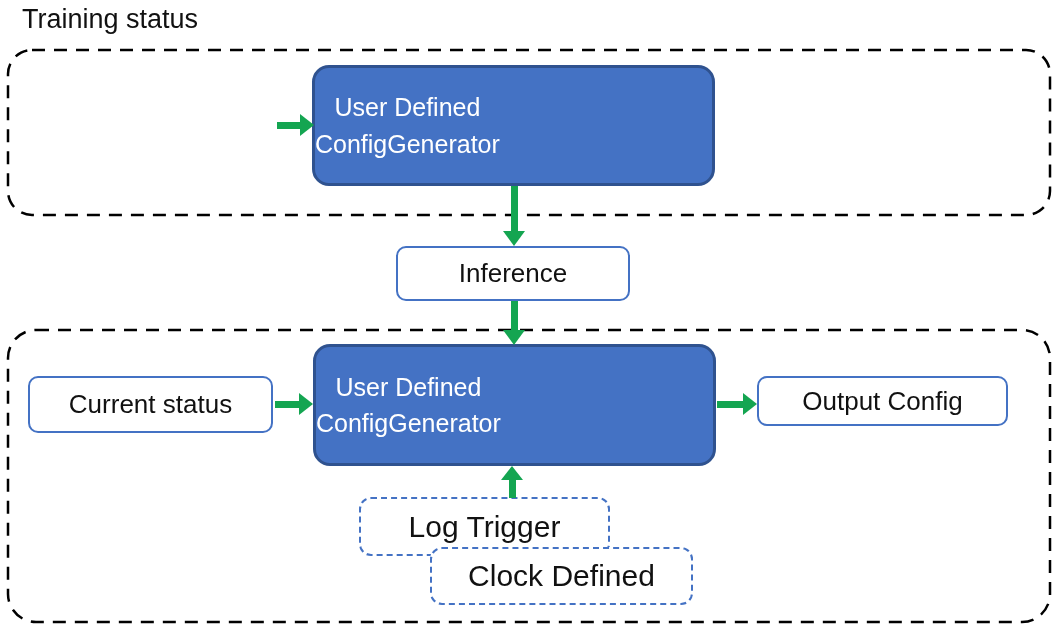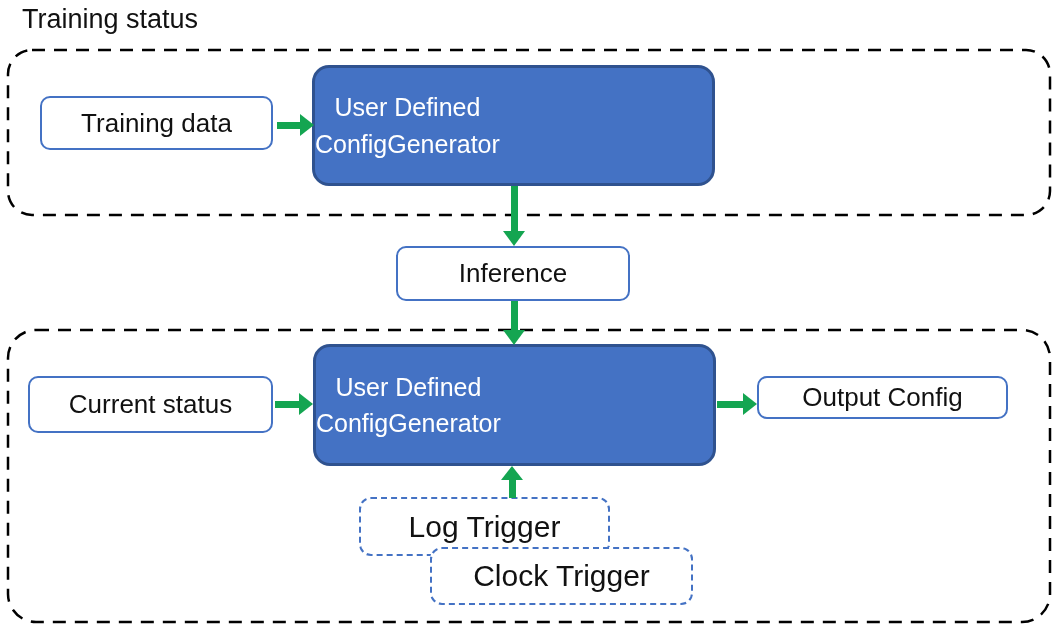--- a/index.html
+++ b/index.html
@@ -98,23 +98,20 @@
 <body>
 
 <div class="canvas">
 
   <div class="section-title" style="left:22px; top:4px;">Training status</div>
 
   <svg class="dashed-container" style="left:5px; top:47px;" width="1049" height="172">
     <rect x="3" y="3" width="1042" height="165" rx="24"></rect>
   </svg>
 
-  <div class="node-white" style="left:40px; top:96px; width:233px; height:54px;">
-    <span>Training data</span>
-  </div>
 
   <div class="arrow" style="left:277px; top:114px; width:37px; height:22px;">
     <i class="shaft" style="left:0; top:7.5px; width:24px; height:7px;"></i>
     <i class="head head-right" style="left:23px; top:0;"></i>
   </div>
 
   <div class="node-blue" style="left:312px; top:65px; width:403px; height:121px;">
     <span>User Defined
 ConfigGenerator</span>
   </div>
@@ -150,30 +147,30 @@
   <div class="node-blue" style="left:313px; top:344px; width:403px; height:122px;">
     <span>User Defined
 ConfigGenerator</span>
   </div>
 
   <div class="arrow" style="left:717px; top:393px; width:40px; height:22px;">
     <i class="shaft" style="left:0; top:7.5px; width:27px; height:7px;"></i>
     <i class="head head-right" style="left:26px; top:0;"></i>
   </div>
 
-  <div class="node-white" style="left:757px; top:376px; width:251px; height:43px;">
+  <div class="node-white" style="left:757px; top:376px; width:251px; height:50px;">
     <span>Output Config</span>
   </div>
 
   <div class="arrow" style="left:501px; top:466px; width:22px; height:32px;">
     <i class="head head-up" style="left:0; top:0;"></i>
     <i class="shaft" style="left:7.5px; top:13px; width:7px; height:19px;"></i>
   </div>
 
   <div class="node-dashed" style="left:359px; top:497px; width:251px; height:59px; z-index:3;">
     <span>Log Trigger</span>
   </div>
 
   <div class="node-dashed" style="left:430px; top:547px; width:263px; height:58px; z-index:4;">
-    <span>Clock Trigger</span>
+    <span>Clock Defined</span>
   </div>
 
 </div>
 
 </body></html>

